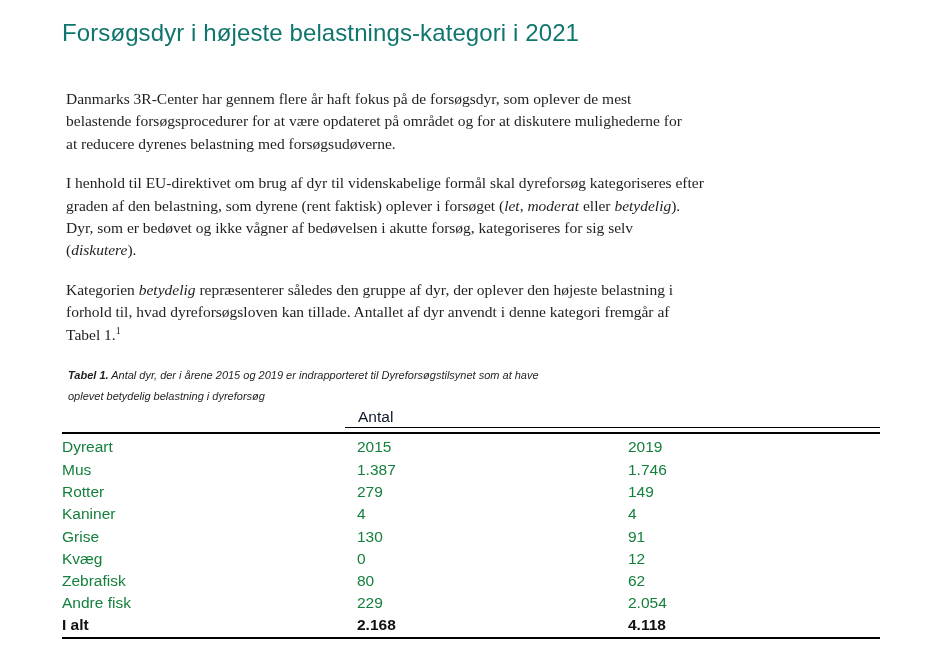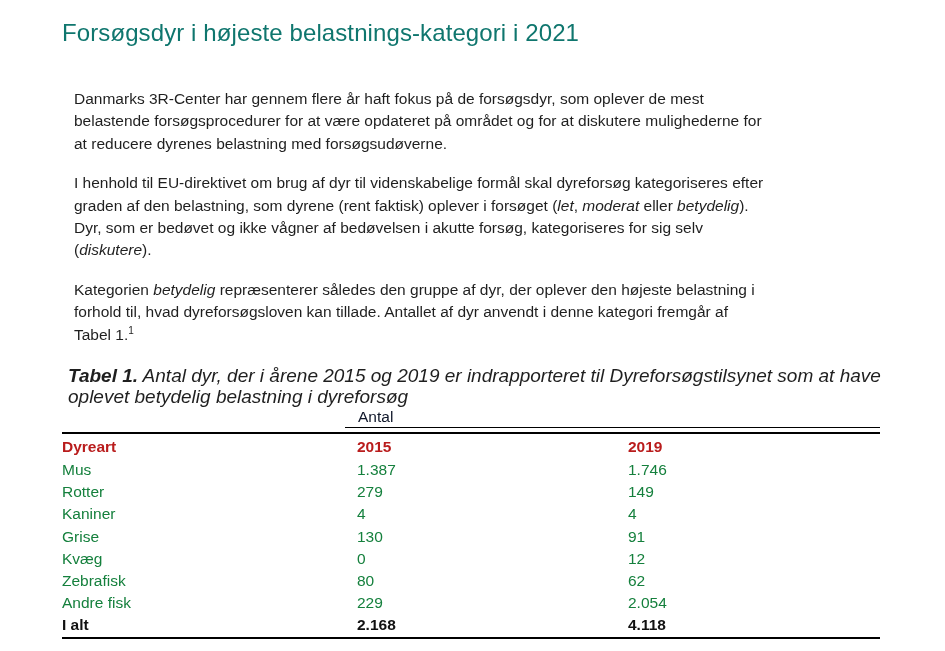--- a/index.html
+++ b/index.html
@@ -6,26 +6,26 @@
   body{
     width:945px;height:651px;background:#ffffff;overflow:hidden;
     font-family:"Liberation Sans",sans-serif;color:#1c1c1c;
     -webkit-font-smoothing:antialiased;
   }
   .page{padding:18px 62px 0 62px;width:821px;}
   h1.doc-title{
     font-size:24px;font-weight:400;line-height:30px;margin:0;
     color:#0f766e;letter-spacing:0.1px;
   }
-  .para{font-size:15.5px;line-height:22.4px;margin:12px;color:#1f1f1f;}
+  .para{font-size:15.5px;line-height:22.4px;margin:4px;color:#1f1f1f;font-family:Liberation Serif, serif;}
   .para .line{display:block;white-space:nowrap;}
   #p1{margin-top:40px;}
   #p2{margin-top:17px;}
   #p3{margin-top:17px;}
-  .caption{font-size:19px;line-height:21px;margin:19px 0 0 0;padding-left:6px;color:#1f1f1f;}
+  .caption{font-size:11px;line-height:21px;margin:19px 0 0 0;padding-left:6px;color:#1f1f1f;}
   .caption .line{display:block;white-space:nowrap;}
   .it{font-style:italic;}
   .bi{font-style:italic;font-weight:700;}
   sup.fnote{font-size:10px;line-height:0;vertical-align:6px;}
   .antal-row{
     margin-left:283px;width:535px;margin-top:1px;
     border-bottom:1px solid #000;
   }
   .antal-row .antal-label{
     display:inline-block;padding-left:13px;font-size:15.5px;line-height:17px;
@@ -35,21 +35,21 @@
     border-collapse:collapse;table-layout:fixed;width:818px;margin-top:4px;
     border-top:2.5px solid #000;border-bottom:2px solid #000;
   }
   .data-table col.c1{width:295px;}
   .data-table col.c2{width:271px;}
   .data-table col.c3{width:252px;}
   .data-table th,.data-table td{
     text-align:left;padding:0;font-size:15.5px;line-height:22.2px;
     font-weight:400;vertical-align:bottom;color:#15803d;white-space:nowrap;
   }
-  .data-table thead th{font-weight:700;line-height:25px;color:#b91c1c;}
+  .data-table thead th{font-weight:400;line-height:25px;color:#15803d;}
   .data-table tr.bold td{font-weight:700;color:#111;}
 </style>
 </head>
 <body>
 
 <div class="page">
 
   <h1 class="doc-title">Forsøgsdyr i højeste belastnings-kategori i 2021</h1>
 
   <p class="para" id="p1">

